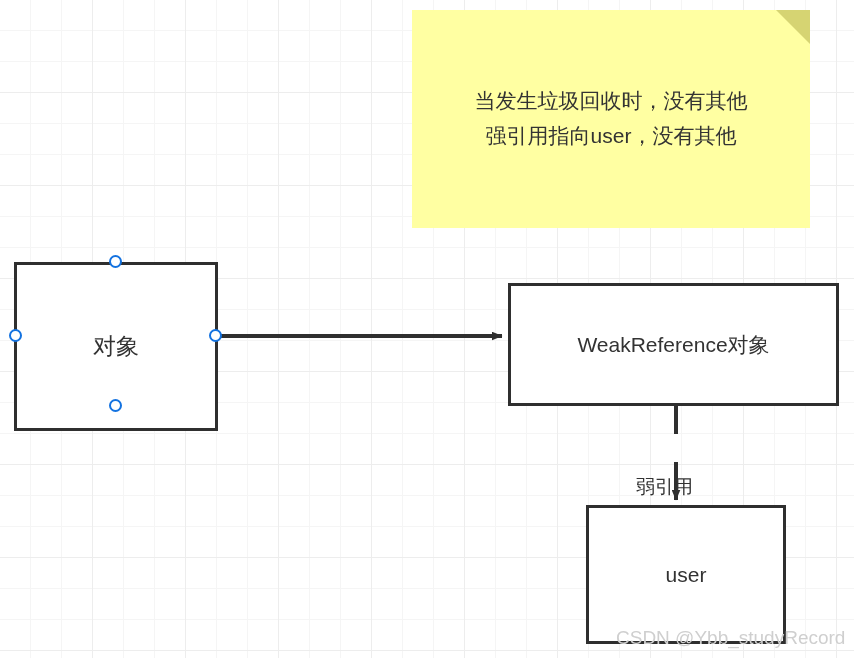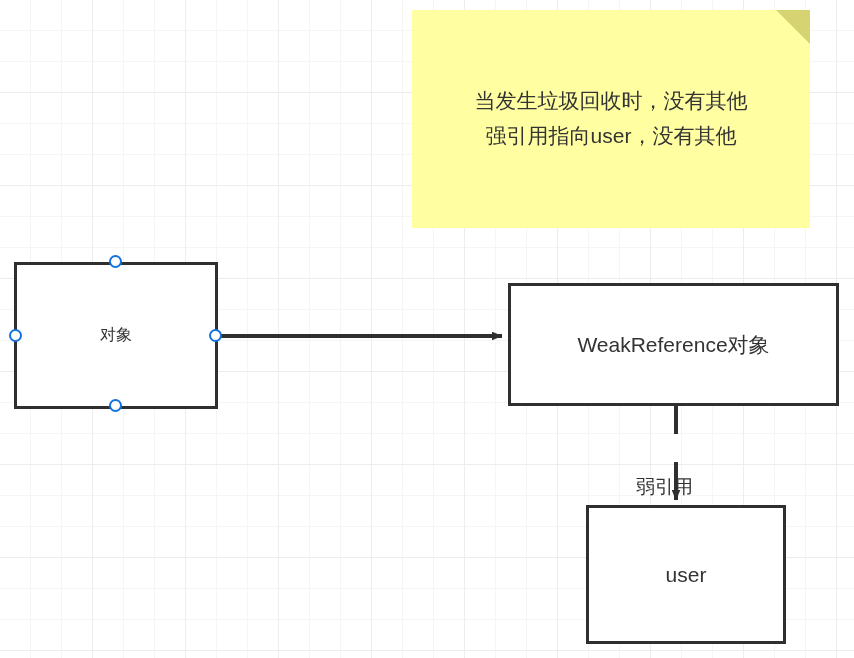--- a/index.html
+++ b/index.html
@@ -70,22 +70,22 @@
     border: 3px solid #2f2f2f;
     display: flex;
     align-items: center;
     justify-content: center;
     color: #333333;
   }
   #node-object {
     left: 14px;
     top: 262px;
     width: 204px;
-    height: 147px;
-    font-size: 16px;
+    height: 169px;
+    font-size: 23px;
   }
   #node-weakref {
     left: 508px;
     top: 283px;
     width: 331px;
     height: 123px;
     font-size: 21px;
   }
   #node-user {
     left: 586px;
@@ -176,14 +176,15 @@
   <div class="handle" style="left:109px; top:399px;"></div>
 
   <div class="node" id="node-user">
     <span>user</span>
   </div>
 
   <div class="node" id="node-weakref">
     <span>WeakReference对象</span>
   </div>
 
+  <div class="watermark">CSDN @Ybb_studyRecord</div>
 
 </div>
 
 </body></html>

